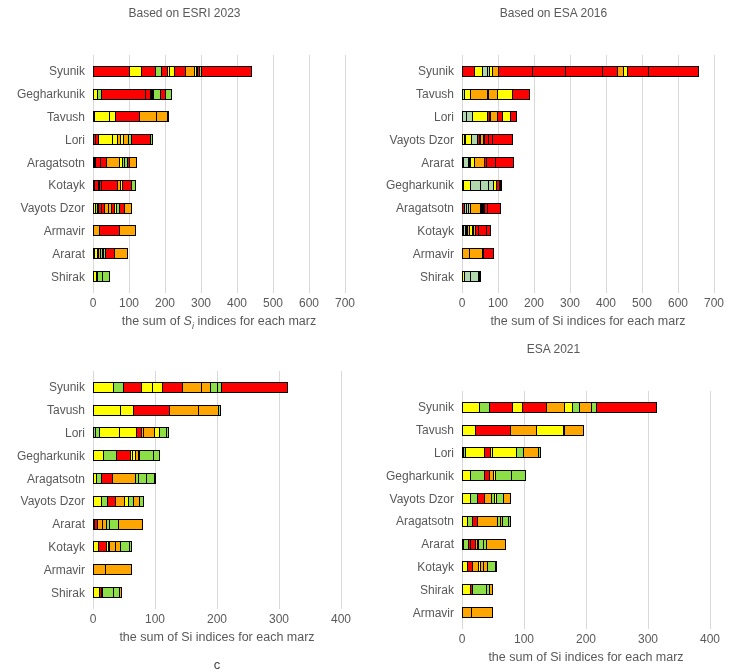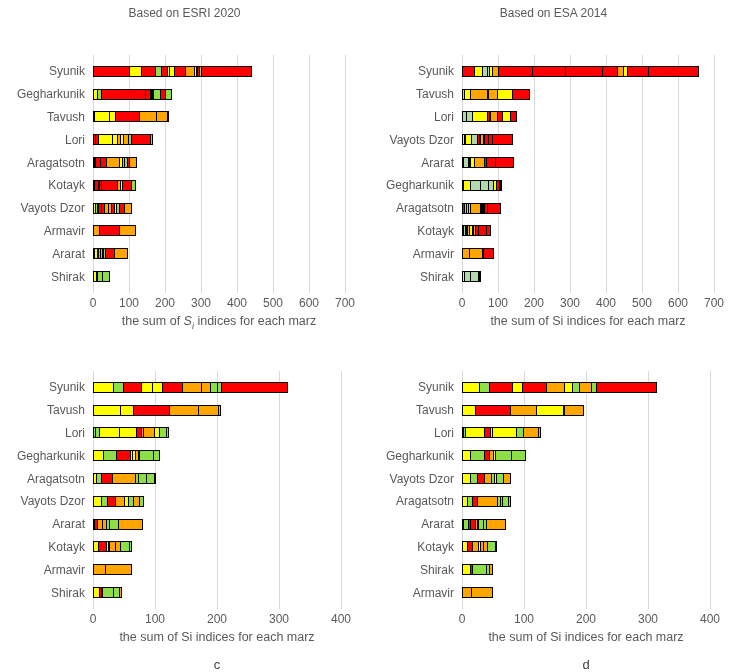--- a/index.html
+++ b/index.html
@@ -21,21 +21,21 @@
   .xlabel{text-align:center;color:#595959;font-size:12.5px;margin-top:3px;}
   .xlabel i{font-style:italic;}
   .xlabel sub{font-size:9px;}
   .panel-letter{text-align:center;color:#404040;font-size:13px;margin-top:13px;}
 </style>
 </head>
 <body>
 
 <div class="figure">
     <div class="panel">
-      <div class="panel-title">Based on ESRI 2020</div>
+      <div class="panel-title">Based on ESRI 2023</div>
       <div class="chart-wrap" style="width: 252px;">
         <div class="chart">
           <div class="gridlines">
             <div class="gridline" style="left: 0px;"></div>
             <div class="gridline" style="left: 36px;"></div>
             <div class="gridline" style="left: 72px;"></div>
             <div class="gridline" style="left: 108px;"></div>
             <div class="gridline" style="left: 144px;"></div>
             <div class="gridline" style="left: 180px;"></div>
             <div class="gridline" style="left: 216px;"></div>
@@ -188,21 +188,21 @@
           <span class="tick" style="left: 144px;">400</span>
           <span class="tick" style="left: 180px;">500</span>
           <span class="tick" style="left: 216px;">600</span>
           <span class="tick" style="left: 252px;">700</span>
         </div>
         <div class="xlabel">the sum of <i>S<sub>i</sub></i> indices for each marz</div>
         <div class="panel-letter">a</div>
       </div>
     </div>
     <div class="panel">
-      <div class="panel-title">Based on ESA 2014</div>
+      <div class="panel-title">Based on ESA 2016</div>
       <div class="chart-wrap" style="width: 252px;">
         <div class="chart">
           <div class="gridlines">
             <div class="gridline" style="left: 0px;"></div>
             <div class="gridline" style="left: 36px;"></div>
             <div class="gridline" style="left: 72px;"></div>
             <div class="gridline" style="left: 108px;"></div>
             <div class="gridline" style="left: 144px;"></div>
             <div class="gridline" style="left: 180px;"></div>
             <div class="gridline" style="left: 216px;"></div>
@@ -501,20 +501,21 @@
           <span class="tick" style="left: 62px;">100</span>
           <span class="tick" style="left: 124px;">200</span>
           <span class="tick" style="left: 186px;">300</span>
           <span class="tick" style="left: 248px;">400</span>
         </div>
         <div class="xlabel">the sum of Si indices for each marz</div>
         <div class="panel-letter">c</div>
       </div>
     </div>
     <div class="panel">
+      <div class="panel-title">ESA 2021</div>
       <div class="chart-wrap" style="width: 248px;">
         <div class="chart">
           <div class="gridlines">
             <div class="gridline" style="left: 0px;"></div>
             <div class="gridline" style="left: 62px;"></div>
             <div class="gridline" style="left: 124px;"></div>
             <div class="gridline" style="left: 186px;"></div>
             <div class="gridline" style="left: 248px;"></div>
           </div>
           <div class="row">

